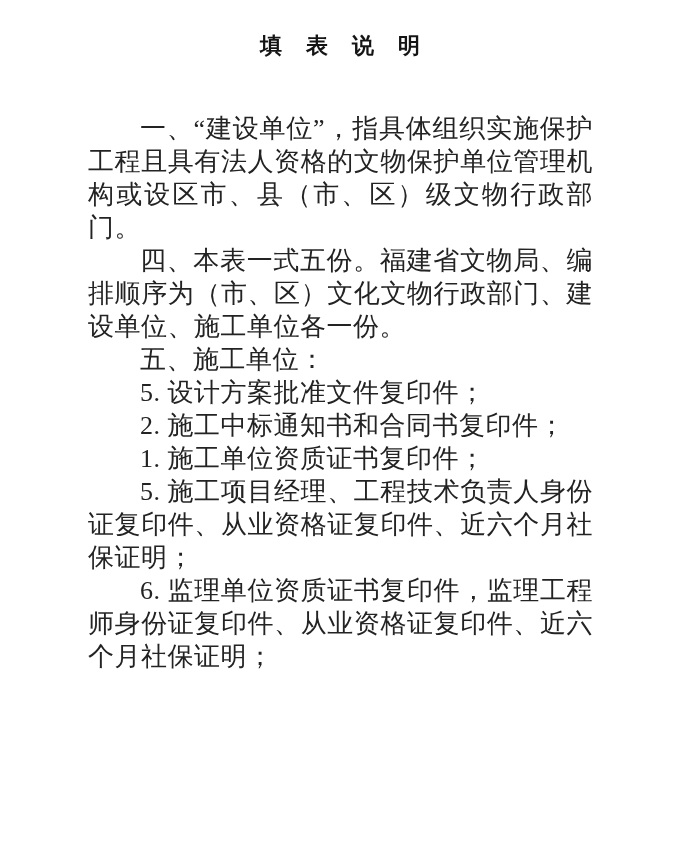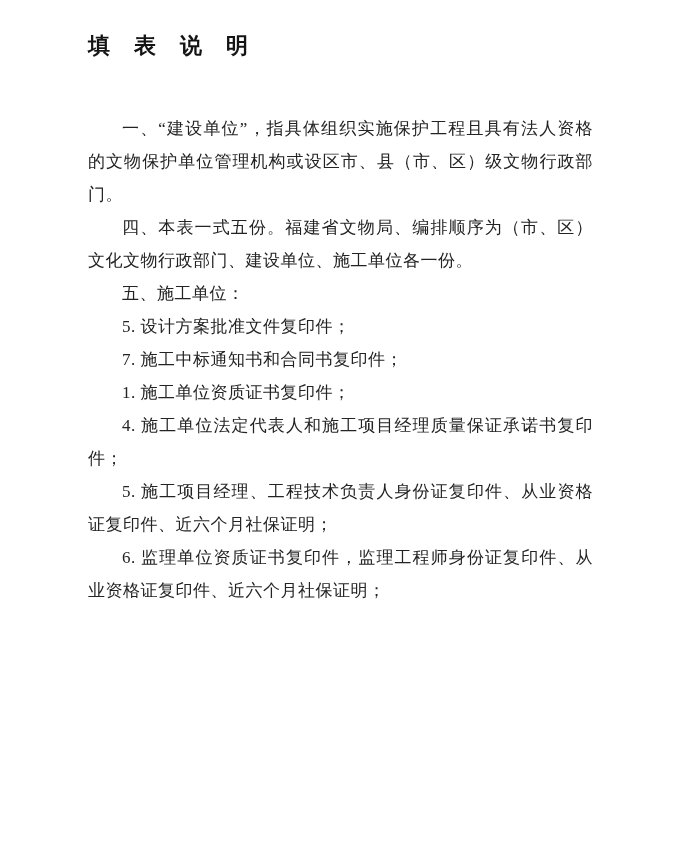--- a/index.html
+++ b/index.html
@@ -13,48 +13,48 @@
     height: 858px;
     box-sizing: border-box;
     padding: 0 88px;
     background: #ffffff;
     overflow: hidden;
     font-family: "Liberation Serif", "DejaVu Serif", serif;
     color: #222222;
   }
   .doc-title {
     margin: 32px 0 52px 0;
+    text-align: center;
     font-size: 22px;
     line-height: 28px;
     font-weight: bold;
     color: #141414;
     letter-spacing: 1px;
   }
   .para {
     margin: 0;
-    font-size: 17px;
+    font-size: 26px;
     line-height: 33px;
     text-align: justify;
     text-justify: inter-ideograph;
     text-indent: 2em;
     letter-spacing: 0.5px;
     word-break: break-all;
     color: #232323;
   }
 </style>
 </head>
 <body>
 
 <div class="page">
   <h1 class="doc-title">填　表　说　明</h1>
 
   <p class="para">一、“建设单位”，指具体组织实施保护工程且具有法人资格的文物保护单位管理机构或设区市、县（市、区）级文物行政部门。</p>
   <p class="para">四、本表一式五份。福建省文物局、编排顺序为（市、区）文化文物行政部门、建设单位、施工单位各一份。</p>
   <p class="para">五、施工单位：</p>
 
   <p class="para">5. 设计方案批准文件复印件；</p>
-  <p class="para">7. 施工中标通知书和合同书复印件；</p>
+  <p class="para">2. 施工中标通知书和合同书复印件；</p>
   <p class="para">1. 施工单位资质证书复印件；</p>
-  <p class="para">4. 施工单位法定代表人和施工项目经理质量保证承诺书复印件；</p>
   <p class="para">5. 施工项目经理、工程技术负责人身份证复印件、从业资格证复印件、近六个月社保证明；</p>
   <p class="para">6. 监理单位资质证书复印件，监理工程师身份证复印件、从业资格证复印件、近六个月社保证明；</p>
 
 </div>
 
 </body></html>

